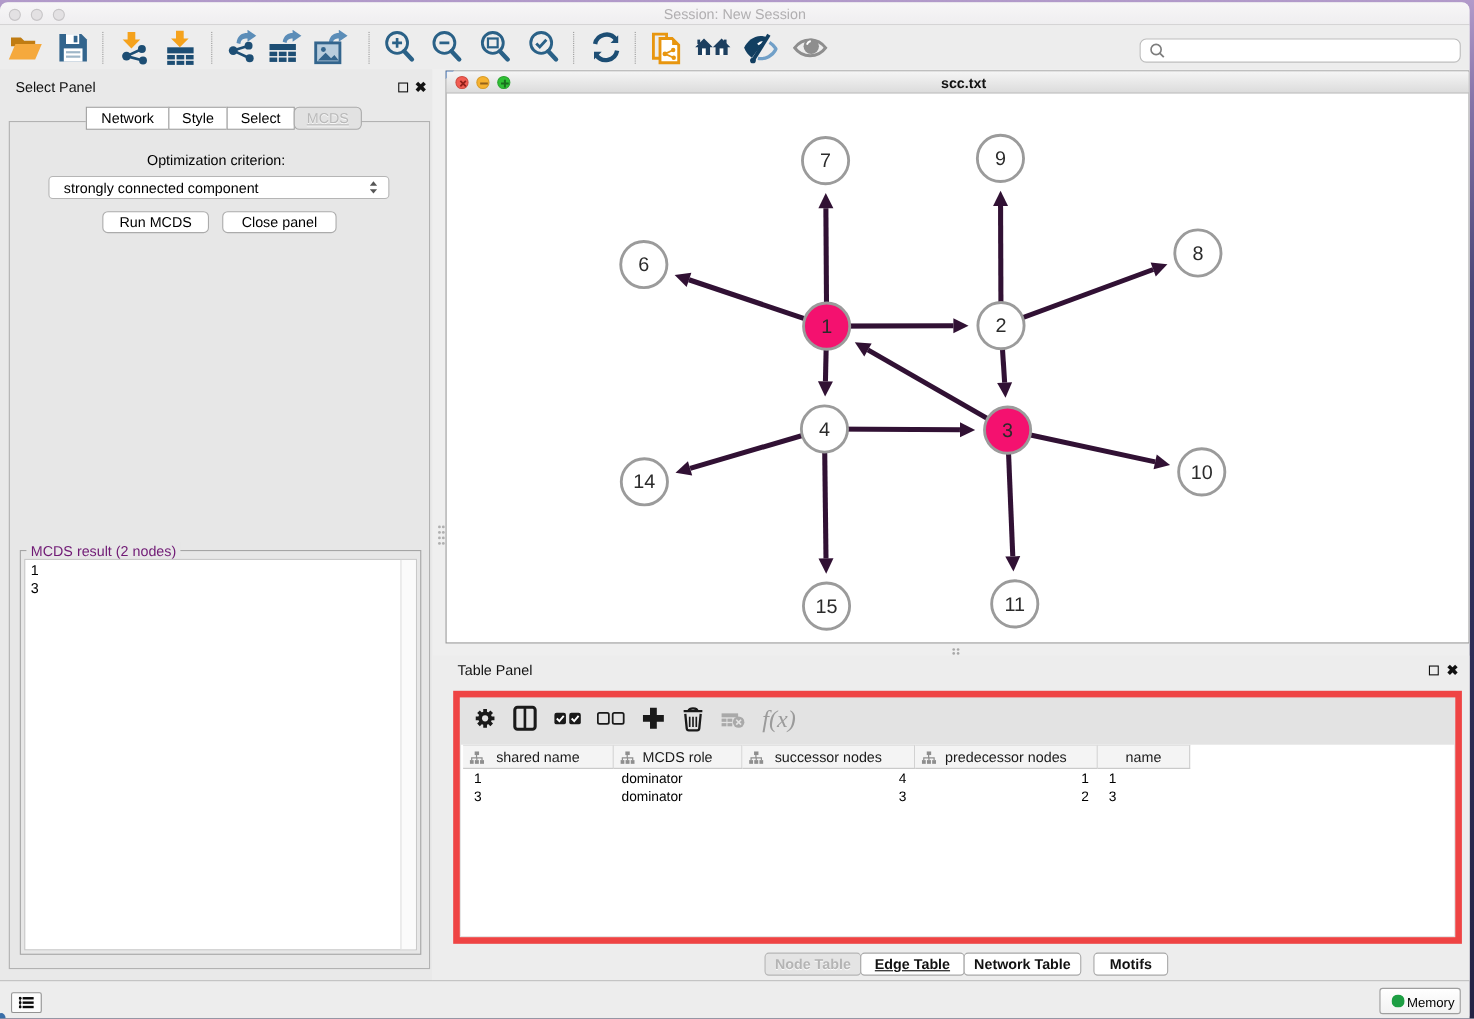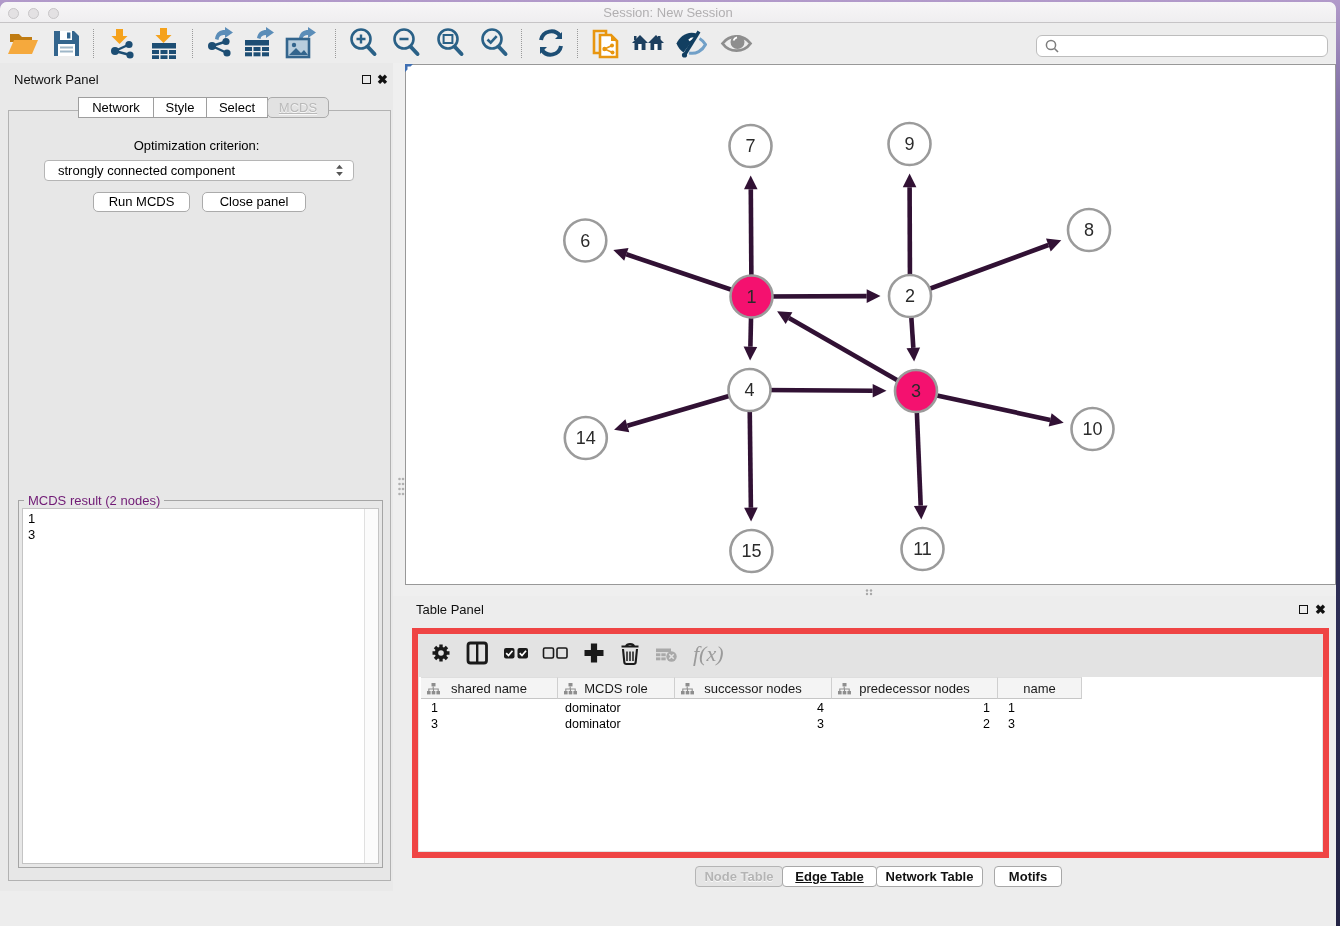--- a/index.html
+++ b/index.html
@@ -191,21 +191,21 @@
     </svg>
     <div id="searchbox">
       <svg width="15" height="15" viewBox="0 0 15 15" style="position:absolute;left:8px;top:3px">
         <circle cx="6" cy="6" r="4.6" fill="none" stroke="#7d7d7d" stroke-width="1.5"></circle>
         <path d="M9.5 9.5 L13 13" stroke="#7d7d7d" stroke-width="1.6"></path>
       </svg>
     </div>
   </div>
   <div id="main">
     <div id="cpanel">
-      <div id="cp-title">Network Panel</div>
+      <div id="cp-title">Select Panel</div>
       <div class="winbtn-sq" style="left:362px; top:12px"></div>
       <div class="winbtn-x" style="left:377px; top:12px">✖</div>
       <div id="cp-content"></div>
       <div id="cp-tabs">
         <div class="cptab" style="left:78px; width:76px">Network</div>
         <div class="cptab" style="left:153px; width:54px">Style</div>
         <div class="cptab" style="left:206px; width:62px">Select</div>
         <div class="cptab" style="left:267px; width:62px; background:#e2e2e2; border-color:#ababab; border-radius:5px; color:#b9b9b9; text-shadow:0 1px 0 #f8f8f8;text-decoration:underline;">MCDS</div>
       </div>
       <div style="position:absolute; left:0; top:75px; width:393px; text-align:center; font-size:13px; color:#000;">Optimization criterion:</div>
@@ -234,20 +234,38 @@
           <circle cx="2.5" cy="14" r="1.3"></circle>
           <circle cx="6" cy="14" r="1.3"></circle>
           <circle cx="2.5" cy="19" r="1.3"></circle>
           <circle cx="6" cy="19" r="1.3"></circle>
         </g>
     </svg>
     <div id="frame">
       <svg width="8" height="8" viewBox="0 0 8 8" style="position:absolute; left:-1px; top:-1px;">
           <path d="M0 0 h8 L5.5 2.5 h-3 v3 L0 8 z" fill="#3f6fb3"></path>
         </svg>
+      <div id="frame-tb">
+        <div class="mac" style="left:8px; background:#f25d53; border:1px solid #cf4a40;">
+            <svg width="10" height="10" viewBox="0 0 10 10" style="margin:1px">
+              <path d="M2.5 2.5 L7.5 7.5 M7.5 2.5 L2.5 7.5" stroke="#8f1f18" stroke-width="1.6"></path>
+            </svg>
+          </div>
+        <div class="mac" style="left:27px; background:#f6b22f; border:1px solid #d99c27;">
+            <svg width="10" height="10" viewBox="0 0 10 10" style="margin:1px">
+              <path d="M1.5 5 h7" stroke="#93611a" stroke-width="1.8"></path>
+            </svg>
+          </div>
+        <div class="mac" style="left:46px; background:#2fc135; border:1px solid #2aa32f;">
+            <svg width="10" height="10" viewBox="0 0 10 10" style="margin:1px">
+              <path d="M1.5 5 h7 M5 1.5 v7" stroke="#1a6e1e" stroke-width="1.8"></path>
+            </svg>
+          </div>
+        <div id="frame-title">scc.txt</div>
+      </div>
       <svg style="position:absolute; left:0; top:21px;" width="929" height="498" viewBox="0 0 929 498" font-family="Liberation Sans, sans-serif">
         <g stroke="#311134" stroke-width="4.6">
           <line x1="345.5" y1="210.5" x2="344.8" y2="103.3"></line>
           <line x1="345.5" y1="210.5" x2="220.3" y2="168.3"></line>
           <line x1="345.5" y1="210.5" x2="460.7" y2="210.1"></line>
           <line x1="345.5" y1="210.5" x2="344.4" y2="260.7"></line>
           <line x1="504.0" y1="210.0" x2="503.6" y2="101.3"></line>
           <line x1="504.0" y1="210.0" x2="642.4" y2="159.0"></line>
           <line x1="504.0" y1="210.0" x2="507.3" y2="261.8"></line>
           <line x1="510.0" y1="305.0" x2="383.0" y2="232.1"></line>
@@ -423,13 +441,35 @@
       </div>
 
       <div id="tp-tabs">
         <div class="btab sel" style="left:302px; width:88px;">Node Table</div>
         <div class="btab" style="left:389px; width:95px;text-decoration:underline;">Edge Table</div>
         <div class="btab" style="left:483px; width:107px;">Network Table</div>
         <div class="btab" style="left:589px; width:68px;margin-left:12px;">Motifs</div>
       </div>
     </div>
   </div>
+  <div id="statusbar">
+    <div style="position:absolute; left:10px; top:10px; width:28px; height:19px; border:1px solid #939393; border-radius:2px; background:#fcfcfc;">
+      <svg width="14" height="11" viewBox="0 0 14 11" style="margin:3px 0 0 6px;">
+          <g fill="#0a0a0a">
+            <circle cx="1.3" cy="1.5" r="1.3"></circle>
+            <rect x="3.6" y="0.4" width="10" height="2.2"></rect>
+            <circle cx="1.3" cy="5.5" r="1.3"></circle>
+            <rect x="3.6" y="4.4" width="10" height="2.2"></rect>
+            <circle cx="1.3" cy="9.5" r="1.3"></circle>
+            <rect x="3.6" y="8.4" width="10" height="2.2"></rect>
+            <rect x="0.9" y="1.5" width="0.8" height="8"></rect>
+          </g>
+        </svg>
+    </div>
+    <div style="position:absolute; left:-3px; top:29px; width:8px; height:8px; border-radius:50%; background:#3a6ea8;"></div>
+    <div id="membtn">
+      <svg width="12" height="12" viewBox="0 0 12 12" style="position:absolute; left:10px; top:5px;">
+          <circle cx="6" cy="6" r="6" fill="#1d9e43"></circle>
+        </svg>
+      <span style="position:absolute; left:24px; top:5px; font-size:12px;">Memory</span>
+    </div>
+  </div>
 </div>
 
 </body></html>

